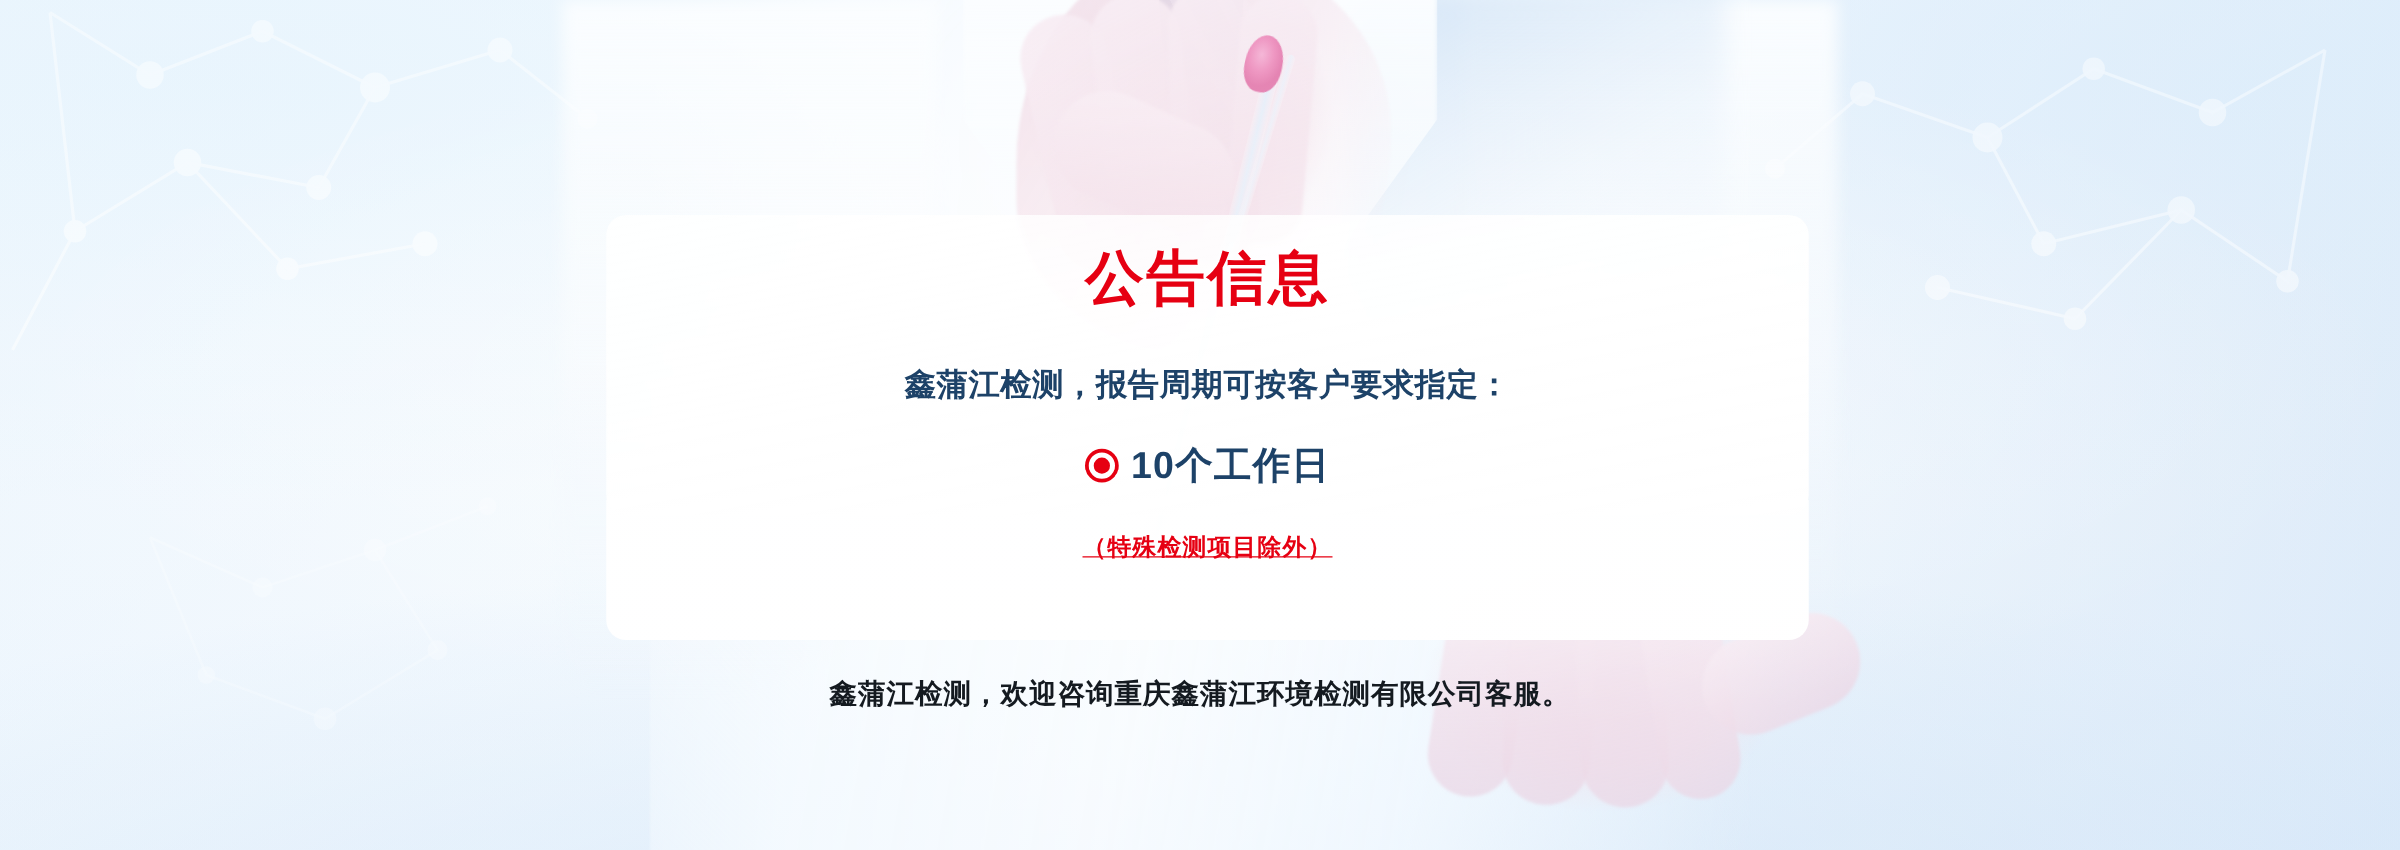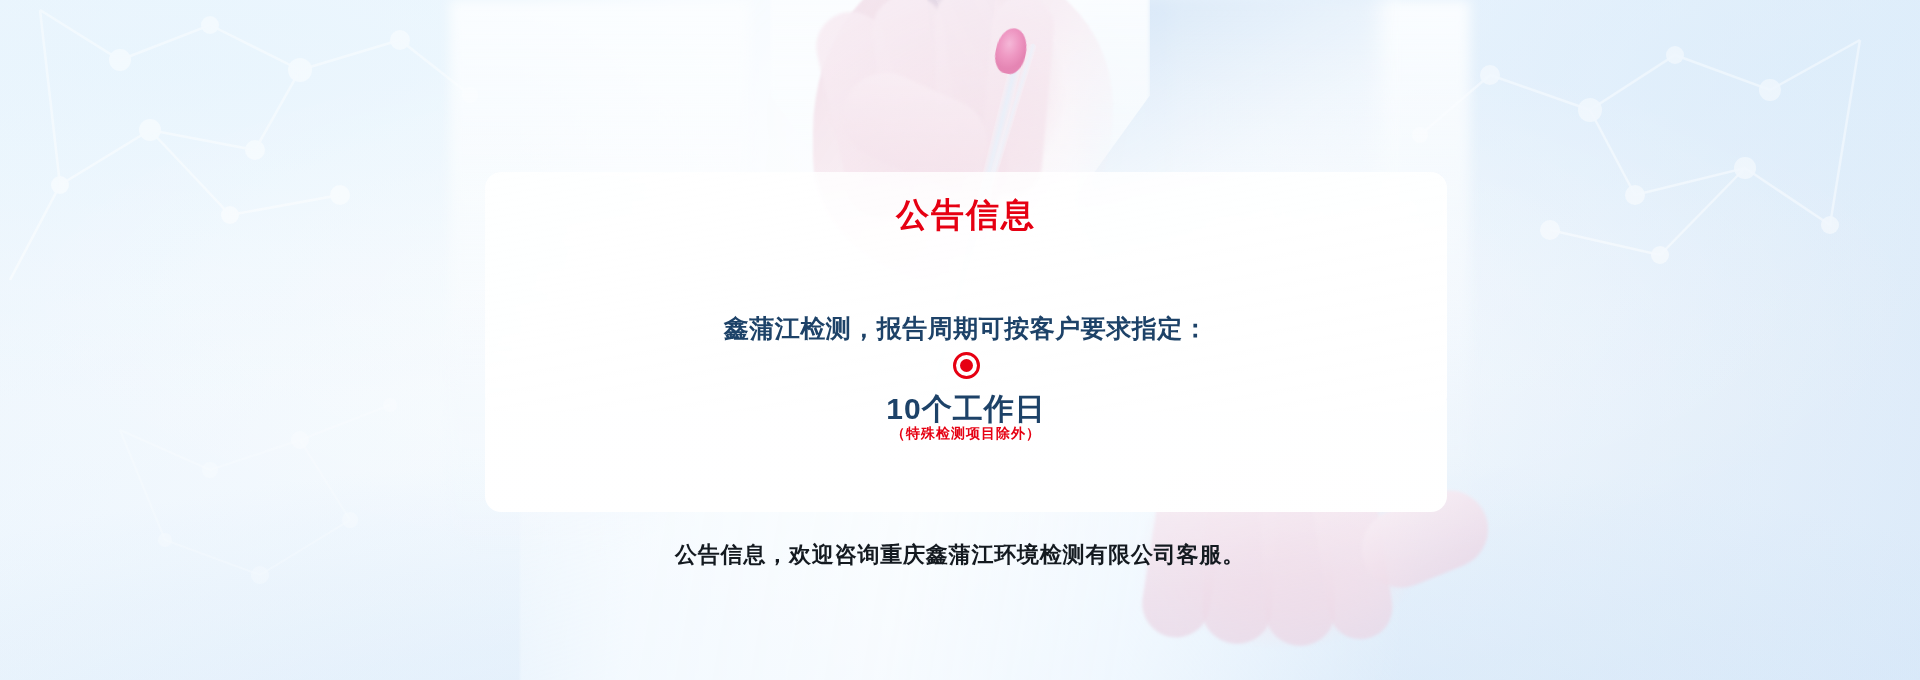--- a/index.html
+++ b/index.html
@@ -148,47 +148,47 @@
   .card-ext{           
     position:absolute; left:485px; top:400px; width:962px; height:112px;
     background:linear-gradient(180deg, rgba(255,255,255,.96), rgba(255,255,255,.99));
     border-radius:0 0 16px 16px;
   }
 
   .card-inner{ position:absolute; inset:0; text-align:center; }
 
   .title{
     position:absolute; left:0; right:0; top:26px;
-    font-size:33px; line-height:1; font-weight:bold;
+    font-size:47px; line-height:1; font-weight:bold;
     color:#e60012; letter-spacing:2px;
   }
   .subtitle{
     position:absolute; left:0; right:0; top:124px;
     font-size:25px; line-height:1; font-weight:bold;
-    color:#1d4268; letter-spacing:.5px;margin-top:20px;
+    color:#1d4268; letter-spacing:.5px;
   }
 
   .options{
     position:absolute; left:0; right:0; top:180px;
     display:flex; justify-content:center; align-items:center; gap:52px;
   }
-  .opt{ display:flex; align-items:center; gap:10px;flex-direction:column; }
+  .opt{ display:flex; align-items:center; gap:10px; }
   .radio{
     width:27px; height:27px; border-radius:50%;
     border:3px solid #e60012; background:#fff;
     display:flex; align-items:center; justify-content:center; flex:0 0 auto;
   }
   .radio::after{ content:""; width:13px; height:13px; border-radius:50%; background:#e60012; }
   .opt-label{
     font-size:30px; font-weight:bold; color:#1d4268; letter-spacing:1px; white-space:nowrap;
   }
 
   .note{
     position:absolute; left:0; right:0; top:253px;
-    font-size:14px; font-weight:bold; color:#e60012; letter-spacing:1px;
+    font-size:19px; font-weight:bold; color:#e60012; letter-spacing:1px;text-decoration:underline;
   }
 
   
   .footer{
     position:absolute; left:0; right:0; top:540px;
     text-align:center; font-size:22px; font-weight:bold;
     color:#141a20; letter-spacing:.8px;
   }
 </style>
 </head>
@@ -290,15 +290,15 @@
         <div class="opt">
           <span class="radio"></span>
           <span class="opt-label">10个工作日</span>
         </div>
       </div>
 
       <div class="note">（特殊检测项目除外）</div>
     </div>
   </div>
 
-  <div class="footer">公告信息，欢迎咨询重庆鑫蒲江环境检测有限公司客服。</div>
+  <div class="footer">鑫蒲江检测，欢迎咨询重庆鑫蒲江环境检测有限公司客服。</div>
 
 </div>
 
 </body></html>

